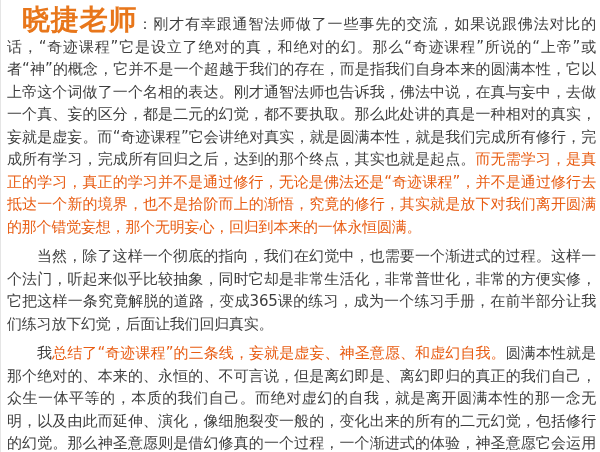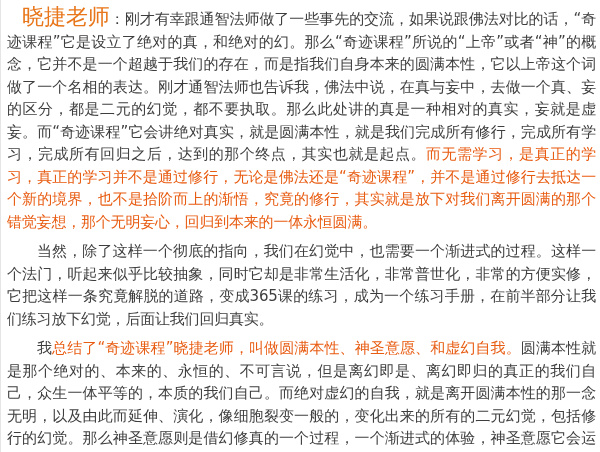--- a/index.html
+++ b/index.html
@@ -22,22 +22,22 @@
     font-size: 15px;
     line-height: 22.5px;
     text-align: justify;
     letter-spacing: -0.2px;
     margin-bottom: 7px;
   }
   .para.body-indent { text-indent: 2em; }
   .para.speaker-para { text-indent: 1em; }
   .speaker {
     color: var(--speaker_name, #e8761a);
-    font-weight: normal;
-    font-size: 22px;
+    font-weight: bold;
+    font-size: 28px;
     line-height: 1;
   }
   .colon { color: var(--body_text, #3e3e3e); }
   .em {
     color: var(--emphasis, #e85c12);
     font-weight: normal;
   }
 </style>
 </head>
 <body>
@@ -46,16 +46,16 @@
 
   <p class="para speaker-para">
     <span class="speaker">晓捷老师</span><span class="colon">：</span><span class="body-text">刚才有幸跟通智法师做了一些事先的交流，如果说跟佛法对比的话，“奇迹课程”它是设立了绝对的真，和绝对的幻。那么“奇迹课程”所说的“上帝”或者“神”的概念，它并不是一个超越于我们的存在，而是指我们自身本来的圆满本性，它以上帝这个词做了一个名相的表达。刚才通智法师也告诉我，佛法中说，在真与妄中，去做一个真、妄的区分，都是二元的幻觉，都不要执取。那么此处讲的真是一种相对的真实，妄就是虚妄。而“奇迹课程”它会讲绝对真实，就是圆满本性，就是我们完成所有修行，完成所有学习，完成所有回归之后，达到的那个终点，其实也就是起点。</span><span class="em">而无需学习，是真正的学习，真正的学习并不是通过修行，无论是佛法还是“奇迹课程”，并不是通过修行去抵达一个新的境界，也不是拾阶而上的渐悟，究竟的修行，其实就是放下对我们离开圆满的那个错觉妄想，那个无明妄心，回归到本来的一体永恒圆满。</span>
   </p>
 
   <p class="para body-indent">
     <span class="body-text">当然，除了这样一个彻底的指向，我们在幻觉中，也需要一个渐进式的过程。这样一个法门，听起来似乎比较抽象，同时它却是非常生活化，非常普世化，非常的方便实修，它把这样一条究竟解脱的道路，变成365课的练习，成为一个练习手册，在前半部分让我们练习放下幻觉，后面让我们回归真实。</span>
   </p>
 
   <p class="para body-indent">
-    <span class="body-text">我</span><span class="em">总结了“奇迹课程”晓捷老师，叫做圆满本性、神圣意愿、和虚幻自我。</span><span class="body-text">圆满本性就是那个绝对的、本来的、永恒的、不可言说，但是离幻即是、离幻即归的真正的我们自己，众生一体平等的，本质的我们自己。而绝对虚幻的自我，就是离开圆满本性的那一念无明，以及由此而延伸、演化，像细胞裂变一般的，变化出来的所有的二元幻觉，包括修行的幻觉。那么神圣意愿则是借幻修真的一个过程，一个渐进式的体验，神圣意愿它会运用所有的幻觉，来回归本来的真实、圆满。</span>
+    <span class="body-text">我</span><span class="em">总结了“奇迹课程”的三条线，妄就是虚妄、神圣意愿、和虚幻自我。</span><span class="body-text">圆满本性就是那个绝对的、本来的、永恒的、不可言说，但是离幻即是、离幻即归的真正的我们自己，众生一体平等的，本质的我们自己。而绝对虚幻的自我，就是离开圆满本性的那一念无明，以及由此而延伸、演化，像细胞裂变一般的，变化出来的所有的二元幻觉，包括修行的幻觉。那么神圣意愿则是借幻修真的一个过程，一个渐进式的体验，神圣意愿它会运用所有的幻觉，来回归本来的真实、圆满。</span>
   </p>
 
 </div>
 
 </body></html>

